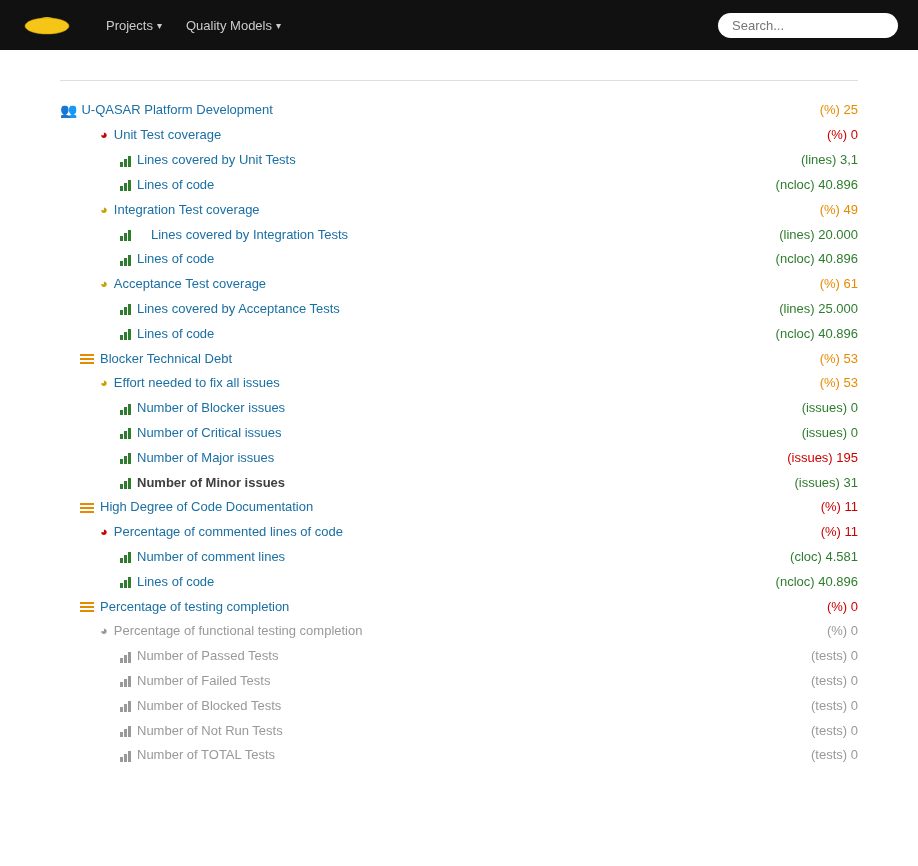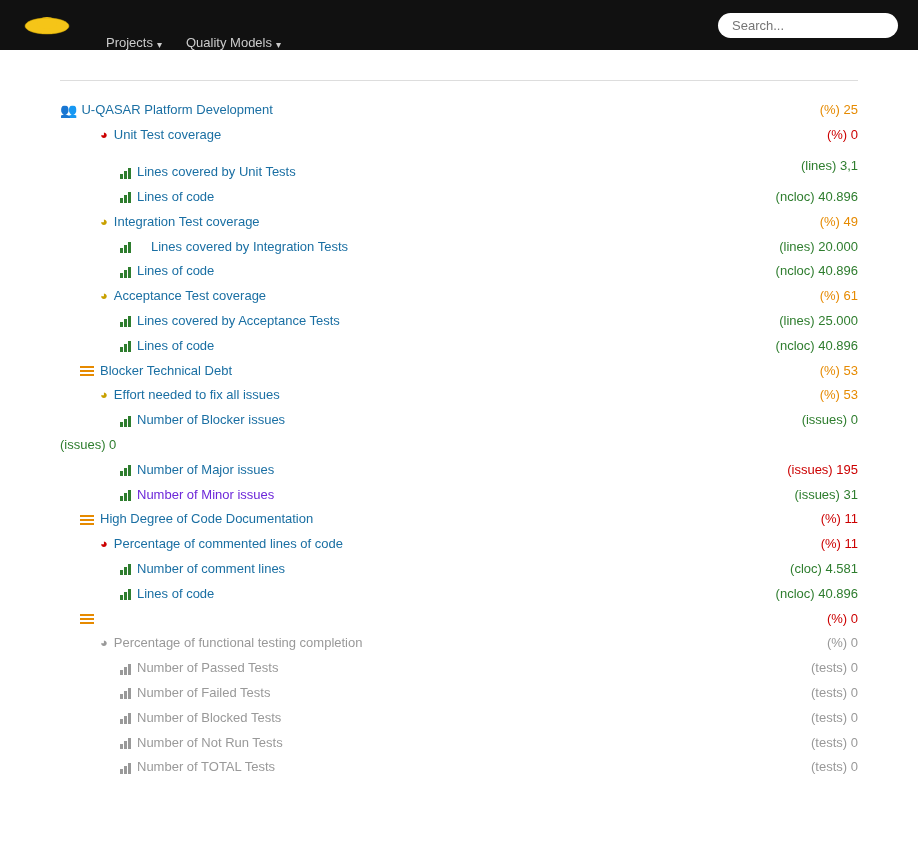--- a/index.html
+++ b/index.html
@@ -20,21 +20,21 @@
       display: flex;
       gap: 0;
       flex: 1;
     }
     .nav-link {
       color: #ccc;
       text-decoration: none;
       padding: 0 12px;
       height: 50px;
       display: flex;
-      align-items: flex-end;
+      align-items: center;
       font-size: 13px;
       cursor: pointer;
     }
     .nav-link .caret {
       margin-left: 4px;
       font-size: 10px;
     }
     .nav-search {
       margin-left: auto;
     }
@@ -130,21 +130,21 @@
         <div class="right c-orange">(%) 25</div>
       </div>
       <div class="tree-row">
         <div class="left" style="padding-left: 40px;">
           <span class="c-red" style="font-size:13px;margin-right:2px;">◕</span>
           <a style="cursor: pointer; text-decoration: none; color: rgb(26, 111, 163);">Unit Test coverage</a>
         </div>
         <div class="right c-red">(%) 0</div>
       </div>
       <div class="tree-row">
-        <div class="left" style="padding-left: 60px; margin-top: 12px;">
+        <div class="left" style="padding-left: 60px;">
           <span class="c-green" style="display:inline-flex;align-items:flex-end;gap:1px;height:12px;margin-right:2px;">
         <span style="width:3px;height:5px;background:currentColor;display:block;"></span>
         <span style="width:3px;height:8px;background:currentColor;display:block;"></span>
         <span style="width:3px;height:11px;background:currentColor;display:block;"></span>
       </span>
           <a style="cursor: pointer; text-decoration: none; color: rgb(26, 111, 163);">Lines covered by Unit Tests</a>
         </div>
         <div class="right c-green">(lines) 3,1</div>
       </div>
       <div class="tree-row">
@@ -239,41 +239,49 @@
           <span class="c-green" style="display:inline-flex;align-items:flex-end;gap:1px;height:12px;margin-right:2px;">
         <span style="width:3px;height:5px;background:currentColor;display:block;"></span>
         <span style="width:3px;height:8px;background:currentColor;display:block;"></span>
         <span style="width:3px;height:11px;background:currentColor;display:block;"></span>
       </span>
           <a style="cursor: pointer; text-decoration: none; color: rgb(26, 111, 163);">Number of Blocker issues</a>
         </div>
         <div class="right c-green">(issues) 0</div>
       </div>
       <div class="tree-row">
+        <div class="left" style="padding-left: 60px;">
+          <span class="c-green" style="display:inline-flex;align-items:flex-end;gap:1px;height:12px;margin-right:2px;">
+        <span style="width:3px;height:5px;background:currentColor;display:block;"></span>
+        <span style="width:3px;height:8px;background:currentColor;display:block;"></span>
+        <span style="width:3px;height:11px;background:currentColor;display:block;"></span>
+      </span>
+          <a style="cursor: pointer; text-decoration: none; color: rgb(26, 111, 163);">Number of Critical issues</a>
+        </div>
         <div class="right c-green">(issues) 0</div>
       </div>
       <div class="tree-row">
         <div class="left" style="padding-left: 60px;">
           <span class="c-green" style="display:inline-flex;align-items:flex-end;gap:1px;height:12px;margin-right:2px;">
         <span style="width:3px;height:5px;background:currentColor;display:block;"></span>
         <span style="width:3px;height:8px;background:currentColor;display:block;"></span>
         <span style="width:3px;height:11px;background:currentColor;display:block;"></span>
       </span>
           <a style="cursor: pointer; text-decoration: none; color: rgb(26, 111, 163);">Number of Major issues</a>
         </div>
         <div class="right c-red">(issues) 195</div>
       </div>
       <div class="tree-row">
         <div class="left" style="padding-left: 60px;">
           <span class="c-green" style="display:inline-flex;align-items:flex-end;gap:1px;height:12px;margin-right:2px;">
         <span style="width:3px;height:5px;background:currentColor;display:block;"></span>
         <span style="width:3px;height:8px;background:currentColor;display:block;"></span>
         <span style="width:3px;height:11px;background:currentColor;display:block;"></span>
       </span>
-          <a style="cursor: pointer; text-decoration: none; color: #6d28d9;">Number of Minor issues</a>
+          <a style="cursor: pointer; text-decoration: none; color: #404040; font-weight: bold;">Number of Minor issues</a>
         </div>
         <div class="right c-green">(issues) 31</div>
       </div>
       <div class="tree-row">
         <div class="left" style="padding-left: 20px;">
           <span class="c-orange" style="display:inline-flex;flex-direction:column;gap:2px;width:14px;justify-content:center;margin-right:2px;">
         <span style="height:2px;background:currentColor;width:100%;display:block;"></span>
         <span style="height:2px;background:currentColor;width:100%;display:block;"></span>
         <span style="height:2px;background:currentColor;width:100%;display:block;"></span>
       </span>
@@ -310,20 +318,21 @@
         </div>
         <div class="right c-green">(ncloc) 40.896</div>
       </div>
       <div class="tree-row">
         <div class="left" style="padding-left: 20px;">
           <span class="c-orange" style="display:inline-flex;flex-direction:column;gap:2px;width:14px;justify-content:center;margin-right:2px;">
         <span style="height:2px;background:currentColor;width:100%;display:block;"></span>
         <span style="height:2px;background:currentColor;width:100%;display:block;"></span>
         <span style="height:2px;background:currentColor;width:100%;display:block;"></span>
       </span>
+          <a style="cursor: pointer; text-decoration: none; color: rgb(26, 111, 163);">Percentage of testing completion</a>
         </div>
         <div class="right c-red">(%) 0</div>
       </div>
       <div class="tree-row">
         <div class="left" style="padding-left: 40px;">
           <span class="c-gray" style="font-size:13px;margin-right:2px;">◕</span>
           <a style="cursor: default; text-decoration: none; color: rgb(153, 153, 153);">Percentage of functional testing completion</a>
         </div>
         <div class="right c-gray">(%) 0</div>
       </div>

